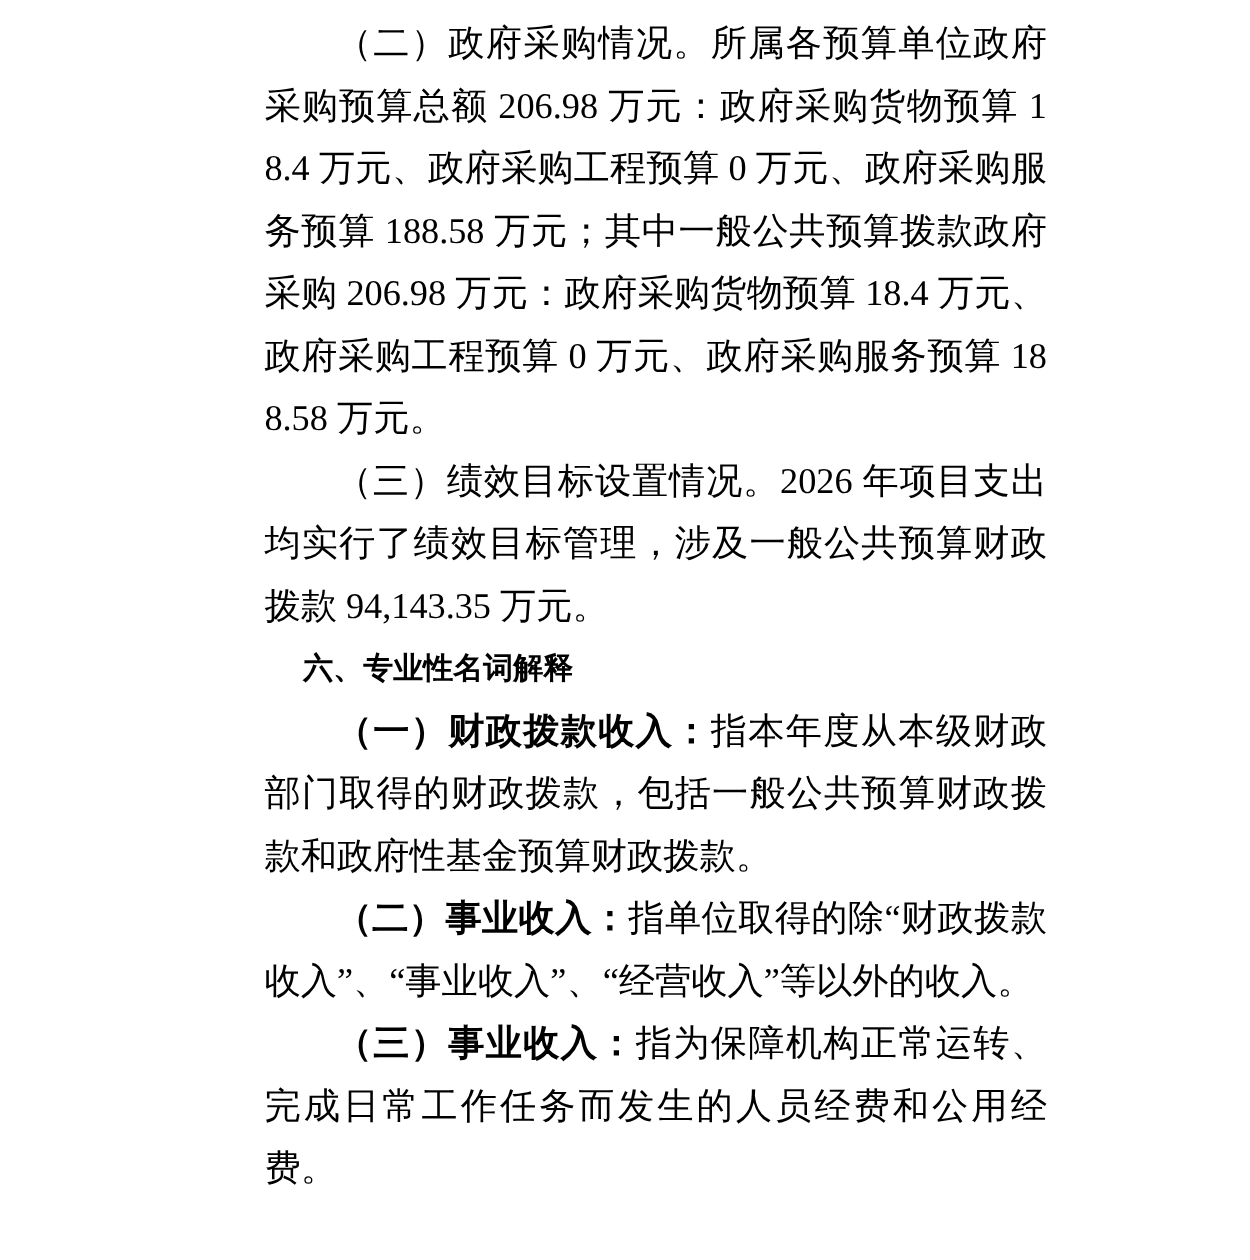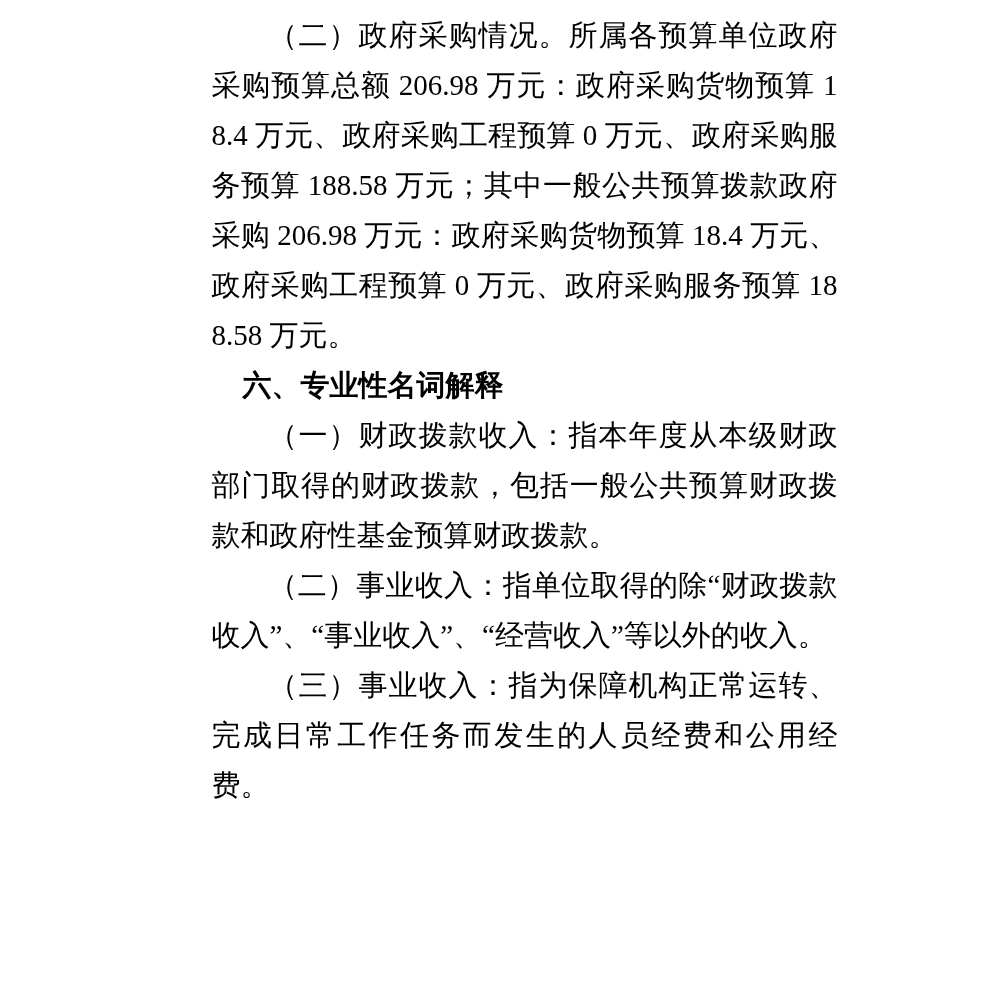--- a/index.html
+++ b/index.html
@@ -25,39 +25,40 @@
     margin: 0;
     text-align: justify;
     text-justify: inter-character;
     text-indent: 57px;
     word-break: break-all;
   }
   .lead {
     font-weight: normal;
   }
   .lead.strong {
-    font-weight: normal;
+    font-weight: bold;
   }
   .heading {
     margin: 0;
     font-family: "Liberation Sans", "DejaVu Sans", sans-serif;
     font-weight: bold;
-    font-size: 29px;
+    font-size: 24px;
     line-height: 50px;
     text-indent: 31px;
     text-align: left;
   }
 </style>
 </head>
 <body>
 
 <div class="page">
 
   <p class="para"><span class="lead">（二）政府采购情况。</span><span>所属各预算单位政府采购预算总额 206.98 万元：政府采购货物预算 18.4 万元、政府采购工程预算 0 万元、政府采购服务预算 188.58 万元；其中一般公共预算拨款政府采购 206.98 万元：政府采购货物预算 18.4 万元、政府采购工程预算 0 万元、政府采购服务预算 188.58 万元。</span></p>
 
+  <p class="para"><span class="lead">（三）绩效目标设置情况。</span><span>2026 年项目支出均实行了绩效目标管理，涉及一般公共预算财政拨款 94,143.35 万元。</span></p>
 
 
   <h2 class="heading">六、专业性名词解释</h2>
 
   <p class="para"><span class="lead strong">（一）财政拨款收入：</span><span>指本年度从本级财政部门取得的财政拨款，包括一般公共预算财政拨款和政府性基金预算财政拨款。</span></p>
 
   <p class="para"><span class="lead strong">（二）事业收入：</span><span>指单位取得的除“财政拨款收入”、“事业收入”、“经营收入”等以外的收入。</span></p>
 
   <p class="para"><span class="lead strong">（三）事业收入：</span><span>指为保障机构正常运转、完成日常工作任务而发生的人员经费和公用经费。</span></p>
 

